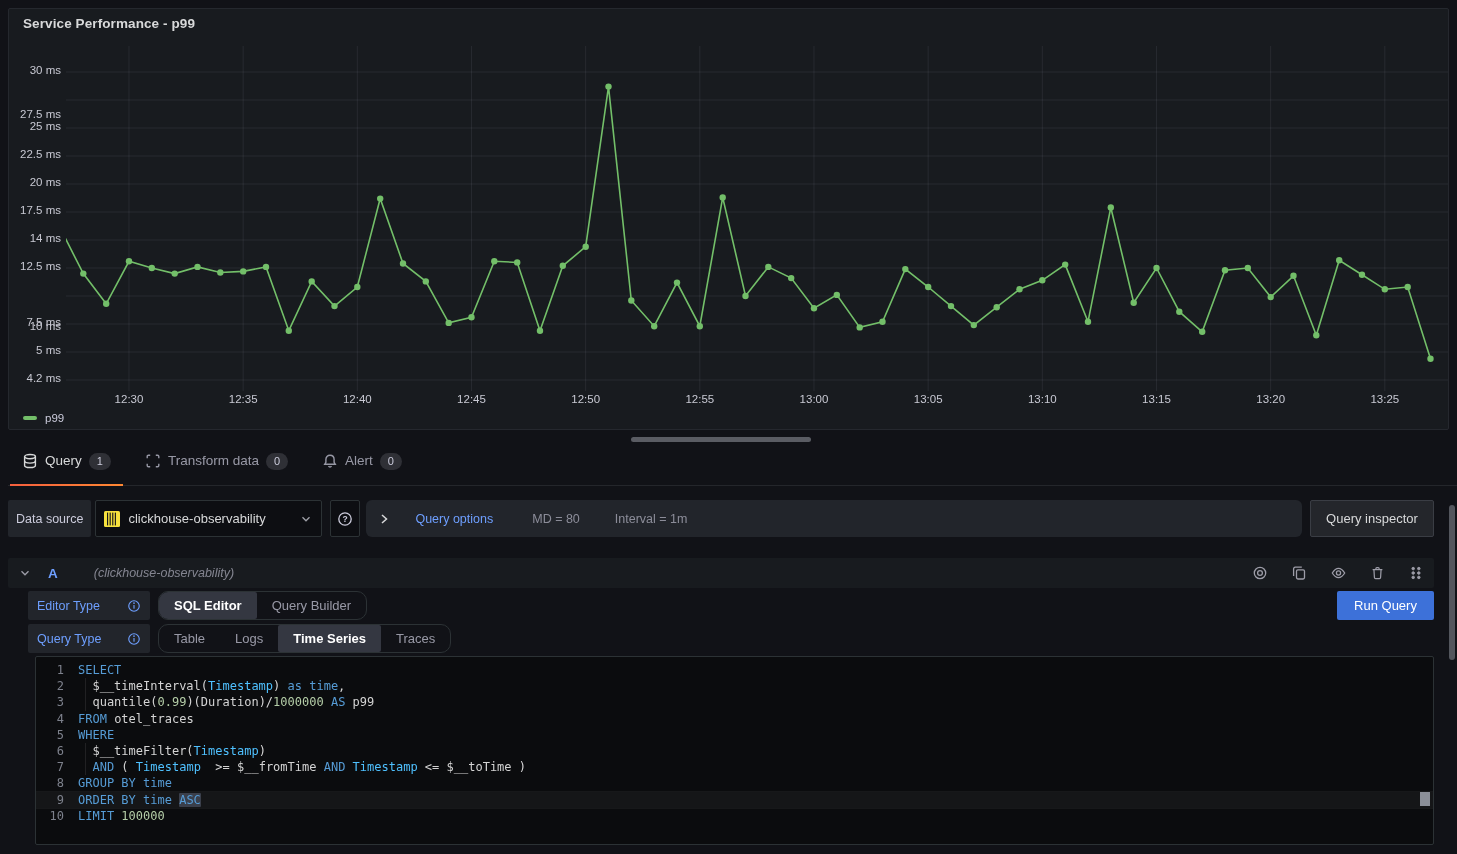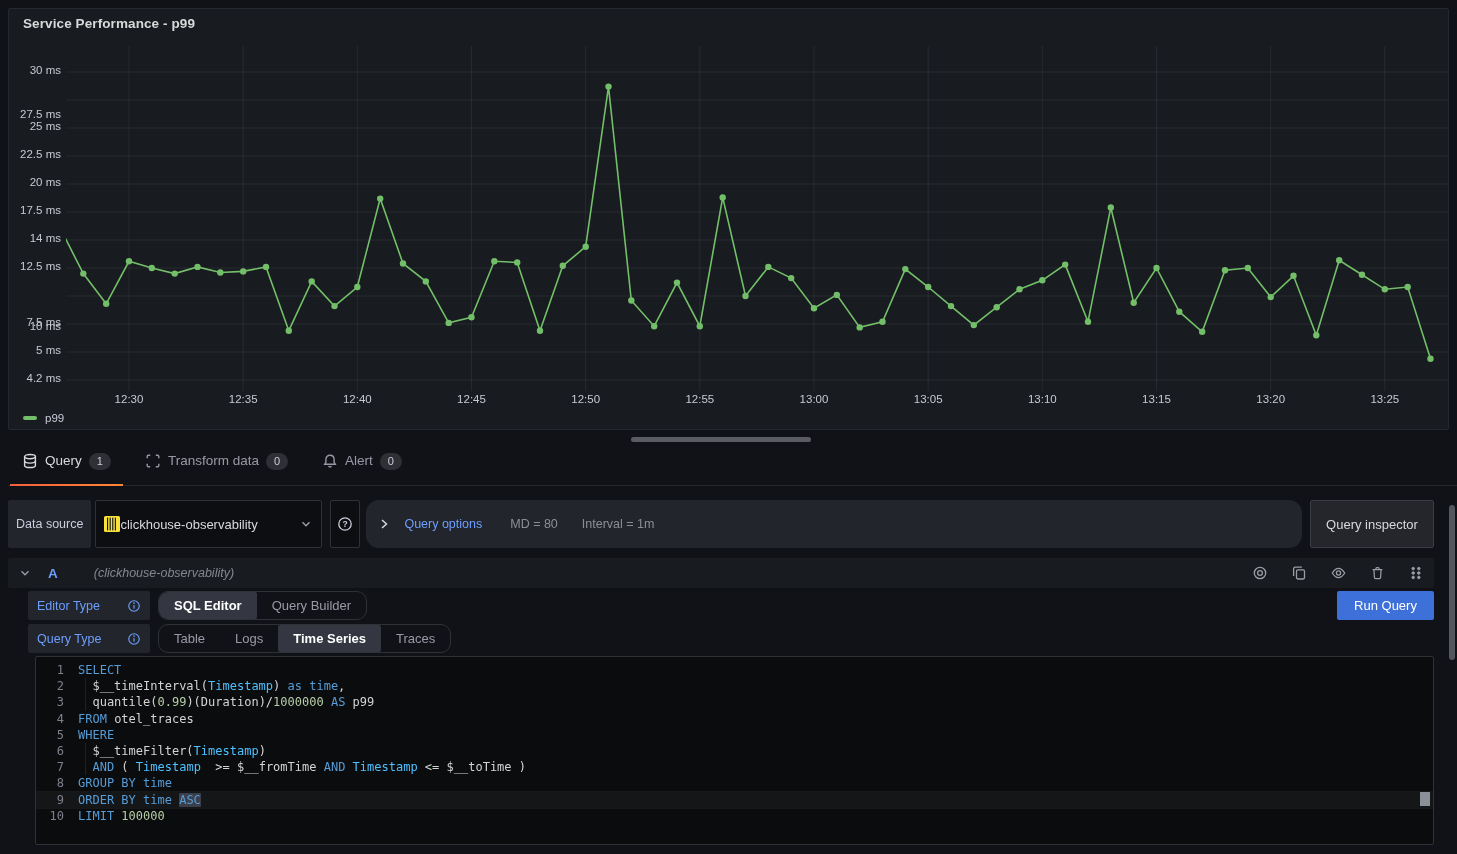--- a/index.html
+++ b/index.html
@@ -46,37 +46,37 @@
   .tab.active::after {
     content:""; position:absolute; left:0; right:0; bottom:-1px; height:2px;
     background:linear-gradient(90deg,#f55f3e 0%,#ff8833 100%);
   }
   .badge {
     background:rgba(204,204,220,.16); color:#ccccdc; font-size:11px; line-height:15px;
     border-radius:9px; padding:1px 8px; font-weight:500;
   }
 
   
-  .ds-row { position:absolute; left:8px; top:500px; width:1426px; height:48px; display:flex; align-items:stretch;justify-content:center; }
+  .ds-row { position:absolute; left:8px; top:500px; width:1426px; height:37px; display:flex; align-items:stretch;justify-content:center; }
   .form-label {
     background:#22252b; border-radius:2px; display:flex; align-items:center;
     padding:0 8px; font-size:12.5px; font-weight:500; color:#ccccdc; white-space:nowrap;
   }
   .select {
     margin-left:4px; width:227px; background:#0d0e12; border:1px solid #2c3235; border-radius:2px;
-    display:flex; align-items:center; padding:0 8px; cursor:pointer;
+    display:flex; align-items:center; gap:8px; padding:0 8px; cursor:pointer;
   }
   .select .val { font-size:13px; color:#d8d9da; flex:1; white-space:nowrap; overflow:hidden; }
   .icon-btn {
     margin-left:8px; width:30px; background:#0d0e12; border:1px solid #2c3235; border-radius:2px;
     display:flex; align-items:center; justify-content:center; cursor:pointer; color:#ccccdc;
   }
   .options-bar {
-    margin-left:6px; flex:1; background:#22252b; border-radius:13px; display:flex; align-items:center;
-    padding:0 12px; gap:14px; cursor:pointer;
+    margin-left:6px; flex:1; background:#22252b; border-radius:6px; display:flex; align-items:center;
+    padding:0 12px; gap:25px; cursor:pointer;
   }
   .options-bar .link { color:#6e9fff; font-size:12.5px; font-weight:500; margin-right:14px; }
   .options-bar .dim { color:rgba(204,204,220,.62); font-size:12.5px; margin-right:10px; }
   .btn-secondary {
     margin-left:8px; width:124px; background:#24262b; border:1px solid #3a3d44; border-radius:2px;
     color:#d8d9da; font-size:13px; font-weight:500; display:flex; align-items:center; justify-content:center;
     cursor:pointer; font-family:inherit;
   }
 
   

